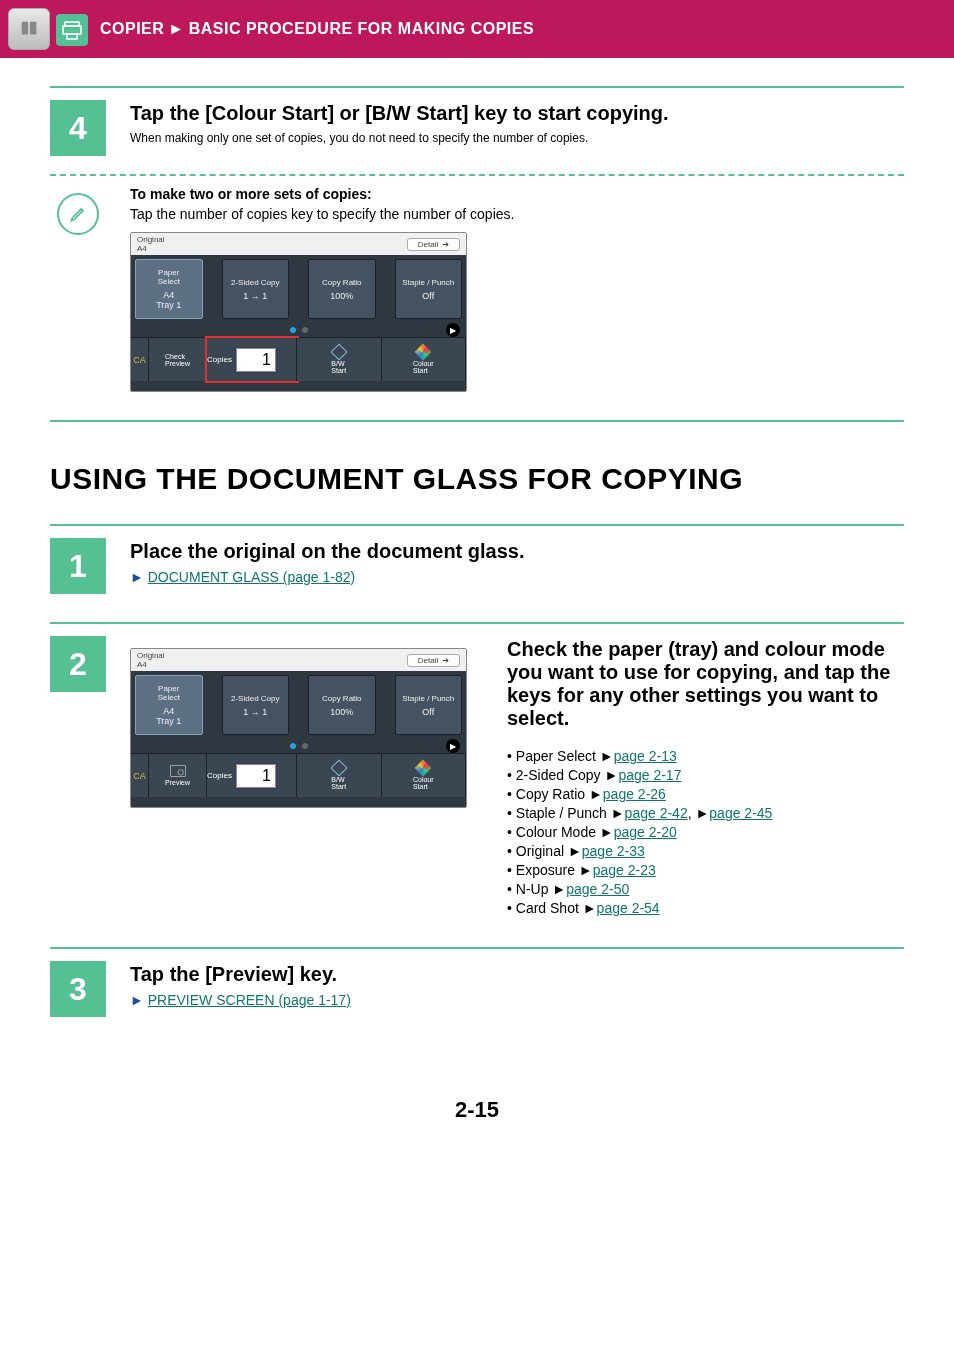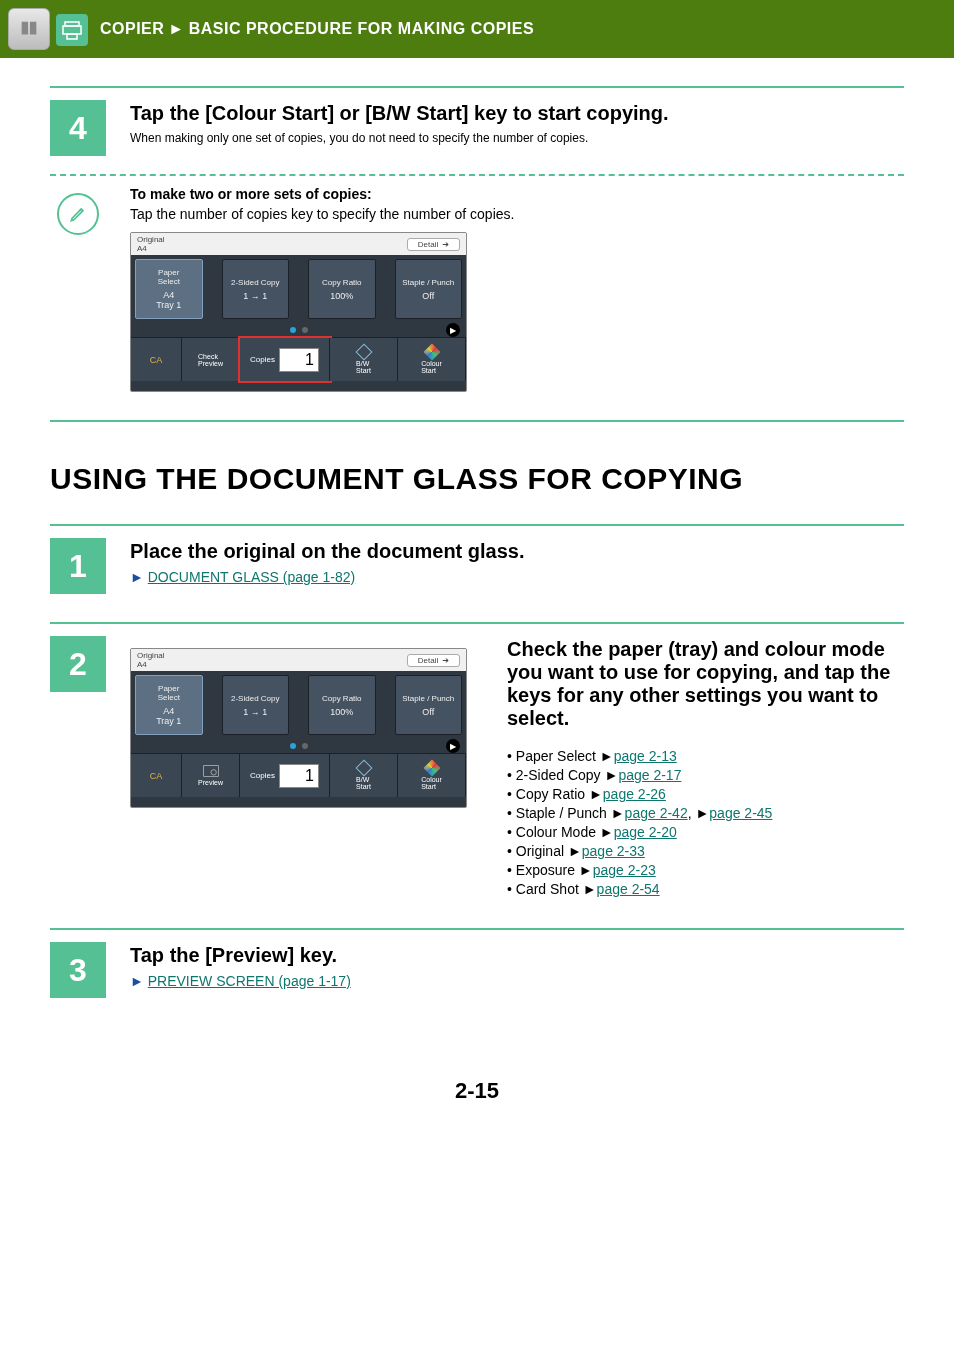--- a/index.html
+++ b/index.html
@@ -1,19 +1,19 @@
 <!DOCTYPE html>
 <html><head>
 <meta charset="utf-8">
 <style>
   * { box-sizing: border-box; margin: 0; padding: 0; }
   body { font-family: Arial, Helvetica, sans-serif; background: #fff; width: 954px; margin: 0 auto; color: #000; font-size: 14px; }
 
   
-  .doc-header { background: #4d7c0f; height: 58px; display: flex; align-items: center; padding-left: 100px; color: #fff; font-weight: bold; font-size: 16px; letter-spacing: 0.5px; }
+  .doc-header { background: #be185d; height: 58px; display: flex; align-items: center; padding-left: 100px; color: #fff; font-weight: bold; font-size: 16px; letter-spacing: 0.5px; }
   .doc-header .arrow { margin: 0 4px; }
   .header-icon-a { position: absolute; left: 8px; top: 8px; width: 42px; height: 42px; background: linear-gradient(#e8e8e8,#bcbcbc); border-radius: 6px; border:1px solid #aaa; display:flex; align-items:center; justify-content:center; }
   .header-icon-a svg { width: 22px; height: 22px; }
   .header-icon-b { position: absolute; left: 56px; top: 14px; width: 32px; height: 32px; background: #55c093; border-radius:4px; display:flex; align-items:center; justify-content:center; }
   .header-icon-b svg { width: 24px; height: 24px; fill:#fff; stroke:#fff; }
 
   .page { padding: 0 50px; position: relative; }
 
   hr.sep { border: none; border-top: 2px solid #55c093; margin: 28px 0 12px 0; }
 
@@ -40,23 +40,23 @@
   .panel .cards { display:flex; gap:19px; padding:4px; }
   .panel .card { flex:1; background:#455261; border:1px solid #1c2128; border-radius:2px; height:60px; display:flex; flex-direction:column; align-items:center; justify-content:center; text-align:center; padding:2px; color:#eee; }
   .panel .card.sel { background:#5d6f82; border-color:#83a0bd; }
   .panel .card .lbl { font-size:8px; white-space:pre-line; }
   .panel .card .val { font-size:9px; margin-top:4px; white-space:pre-line; }
   .panel .dots { text-align:center; height:14px; display:flex; align-items:center; justify-content:center; gap:6px; position:relative; }
   .panel .dots .dot { width:6px; height:6px; border-radius:50%; background:#666; }
   .panel .dots .dot.active { background:#2aa3d6; }
   .panel .dots .next { position:absolute; right:6px; width:14px; height:14px; background:#000; border-radius:50%; display:flex; align-items:center; justify-content:center; color:#fff; font-size:8px; }
   .panel .bottom { display:flex; align-items:stretch; height:44px; border-top:1px solid #1c2128; }
-  .panel .bottom .ca { width:51px; background:#3a4753; display:flex; align-items:center; justify-content:center; color:#d8b24a; font-size:9px; border-right:1px solid #1c2128; }
+  .panel .bottom .ca { width:18px; background:#3a4753; display:flex; align-items:center; justify-content:center; color:#d8b24a; font-size:9px; border-right:1px solid #1c2128; }
   .panel .bottom .prev { width:58px; background:#3a4753; display:flex; flex-direction:column; align-items:center; justify-content:center; gap:2px; border-right:1px solid #1c2128; font-size:7px; }
-  .panel .bottom .copies { width:90px; background:#3a4753; display:flex; align-items:center; justify-content:center; gap:4px; border-right:1px solid #1c2128; }
+  .panel .bottom .copies { width:90px; background:#3a4753; display:flex; align-items:center; justify-content:flex-start; gap:4px; border-right:1px solid #1c2128; }
   .panel .bottom .copies .cbox { background:#fff; color:#000; width:40px; height:24px; display:flex; align-items:center; justify-content:flex-end; padding-right:4px; font-size:16px; border:1px solid #888; }
   .panel .bottom .copies .ctxt { font-size:8px; }
   .panel .bottom .startbtn { flex:1; display:flex; flex-direction:column; align-items:center; justify-content:center; font-size:7px; border-right:1px solid #1c2128; }
   .panel .bottom .startbtn.bw { background:#3a4753; }
   .panel .bottom .startbtn.colour { background:#3a4753; }
   .panel .bottom .startbtn .dia { width:12px; height:12px; transform:rotate(45deg); border:1px solid #87b8d4; margin-bottom:2px; }
   .panel .bottom .startbtn.colour .dia { border:none; background: conic-gradient(#e34,#3c7,#37d,#dc3,#e34); }
   .panel.highlight .bottom .copies { outline:2px solid #e03030; }
 
   h1.section-title { font-size: 30px; font-weight: bold; margin: 40px 0 10px 0; letter-spacing: 0.5px; }
@@ -259,20 +259,21 @@
       <div class="right">
         <div class="step-title">Check the paper (tray) and colour mode you want to use for copying, and tap the keys for any other settings you want to select.</div>
         <ul class="ref-list">
           <li><span>Paper Select</span> <span class="tri">►</span><a class="pg">page 2-13</a></li>
           <li><span>2-Sided Copy</span> <span class="tri">►</span><a class="pg">page 2-17</a></li>
           <li><span>Copy Ratio</span> <span class="tri">►</span><a class="pg">page 2-26</a></li>
           <li><span>Staple / Punch</span> <span class="tri">►</span><a class="pg">page 2-42</a>, <span class="tri">►</span><a class="pg">page 2-45</a></li>
           <li><span>Colour Mode</span> <span class="tri">►</span><a class="pg">page 2-20</a></li>
           <li><span>Original</span> <span class="tri">►</span><a class="pg">page 2-33</a></li>
           <li><span>Exposure</span> <span class="tri">►</span><a class="pg">page 2-23</a></li>
+          <li><span>N-Up</span> <span class="tri">►</span><a class="pg">page 2-50</a></li>
           <li><span>Card Shot</span> <span class="tri">►</span><a class="pg">page 2-54</a></li>
         </ul>
       </div>
     </div>
   </div>
 
   <hr class="sep">
 
   <div class="step-row">
     <div class="step-num">3</div>

